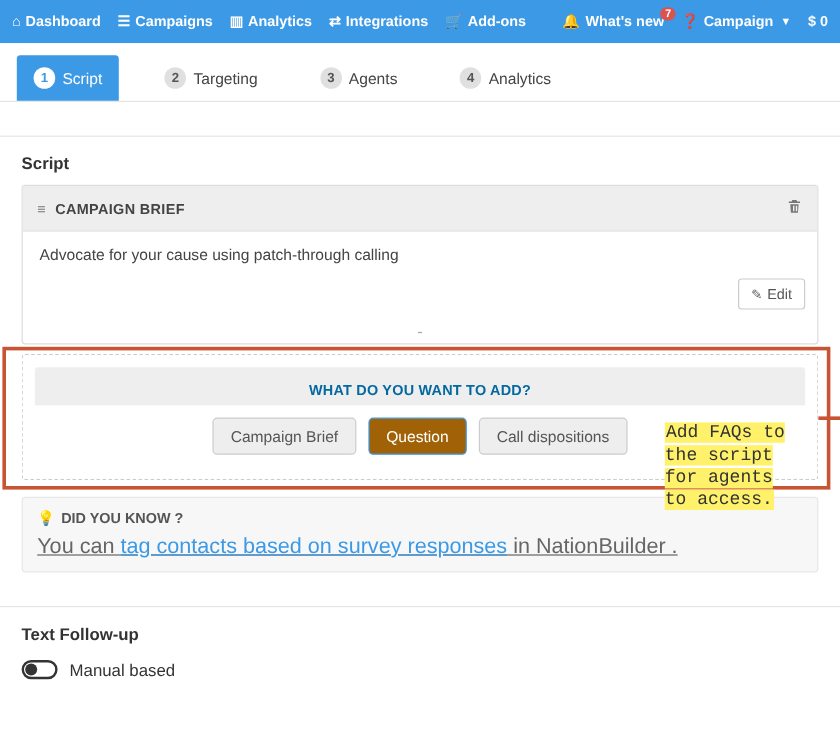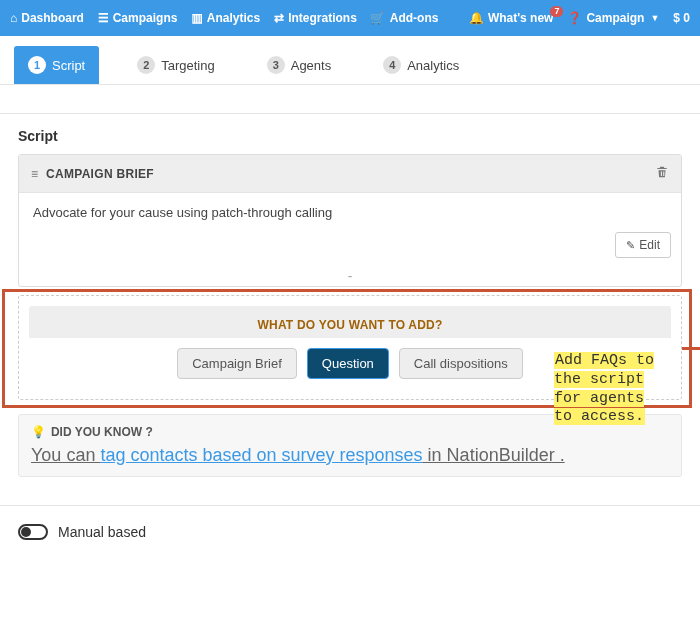--- a/index.html
+++ b/index.html
@@ -93,30 +93,30 @@
   .highlight-wrap { position: relative; }
   .add-panel-dashed {
     border: 1px dashed #ccc; border-radius: 3px;
     padding: 10px 10px 14px; margin-top: 8px;
   }
   .add-panel-inner {
     background: #eee; text-align: center;
     padding: 12px 0 6px;
     border-radius: 3px 3px 0 0;
   }
-  .add-panel-title { font-weight: 700; font-size: 12px; color: #a16207; letter-spacing: .2px; }
+  .add-panel-title { font-weight: 700; font-size: 12px; color: #0369a1; letter-spacing: .2px; }
   .add-buttons {
     background: #fff; padding: 10px 0 6px;
     display: flex; justify-content: center; gap: 10px;
   }
   .btn {
     border: 1px solid #ccc; background: #eee; color: #555;
     padding: 7px 14px; border-radius: 4px; cursor: pointer; font-size: 13px;
   }
-  .btn.primary { background: #0c4a6e; color: #fff; border-color: #3b99e6; }
+  .btn.primary { background: #a16207; color: #fff; border-color: #3b99e6; }
 
   .orange-box {
     position: absolute; left: -16px; right: -10px; top: -6px; bottom: -8px;
     border: 3px solid #c85434; pointer-events: none;
   }
   .orange-connector {
     position: absolute; right: -42px; top: 52px; width: 42px; height: 3px;
     background: #c85434;
   }
   .annotation {
@@ -264,20 +264,21 @@
         <span class="bulb">💡</span>
         <span>DID YOU KNOW ?</span>
       </div>
       <div class="dyk-body">
         <span>You can </span><a href="#">tag contacts based on survey responses</a><span> in NationBuilder .</span>
       </div>
     </div>
   </div>
 
   <div class="followup">
+    <h3>Text Follow-up</h3>
     <div class="toggle-row">
       <div class="toggle"></div>
       <div class="toggle-label">Manual based</div>
     </div>
     <div class="toggle-row">
       
       
     </div>
   </div>
 

